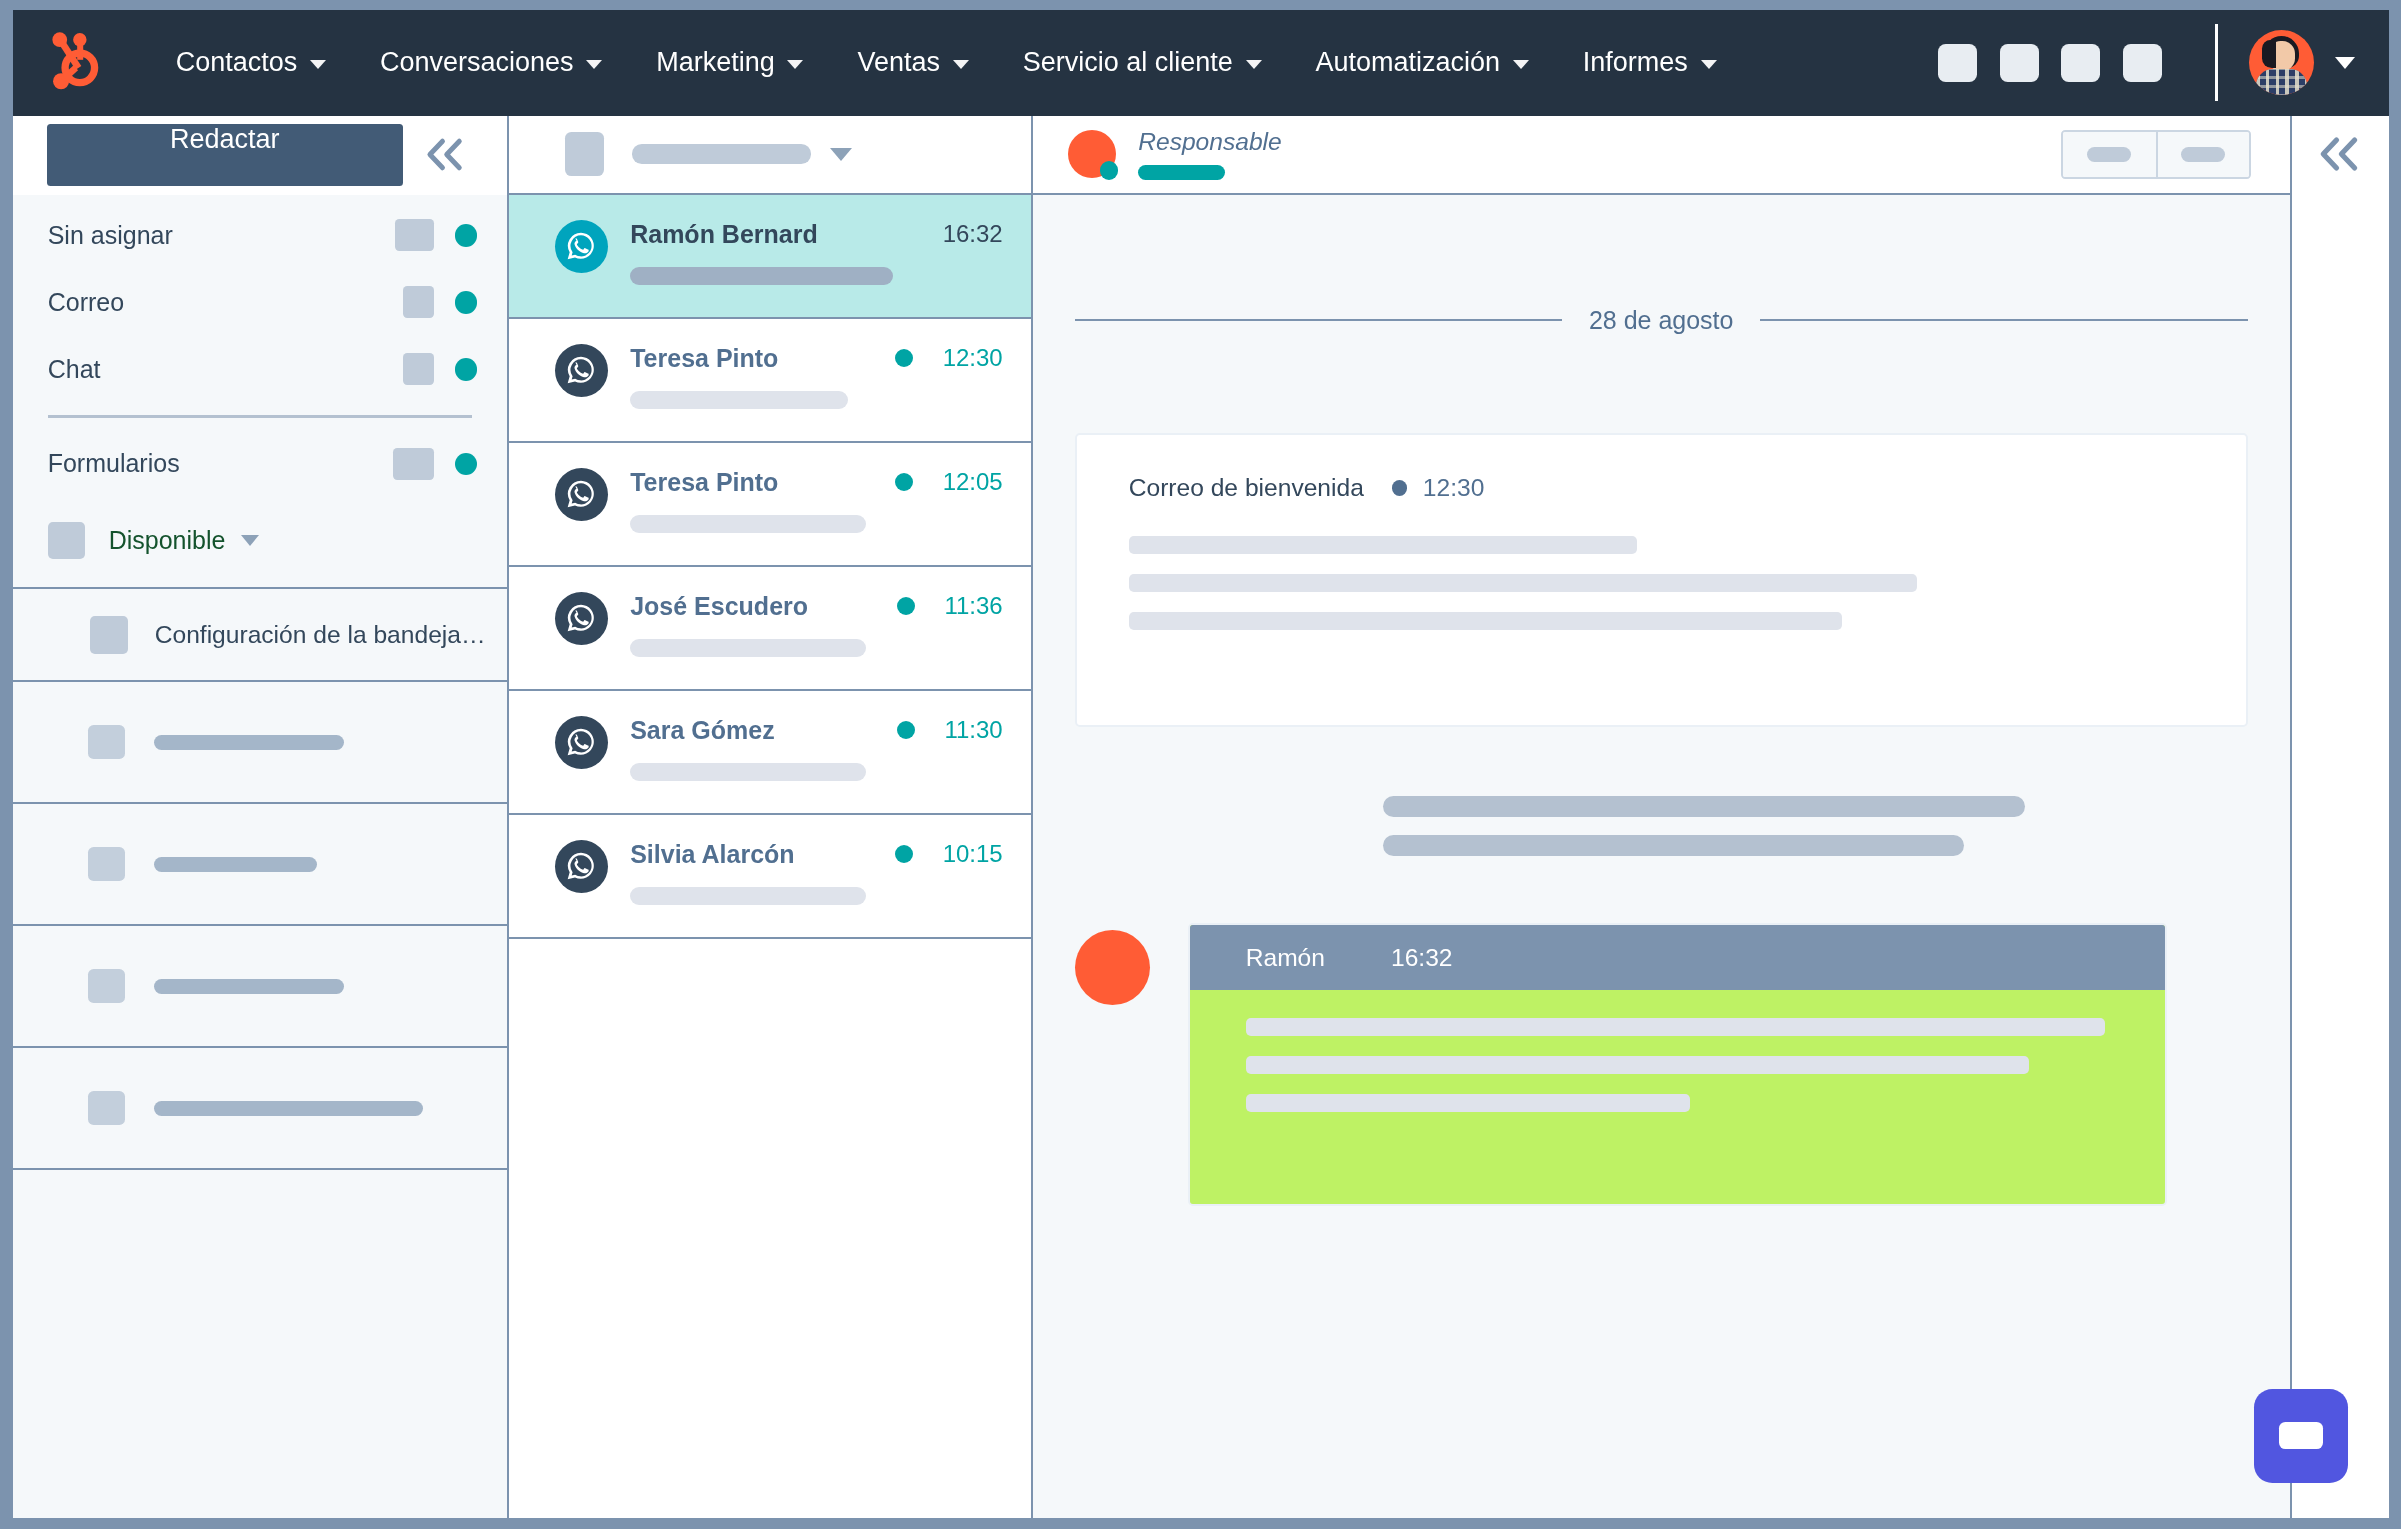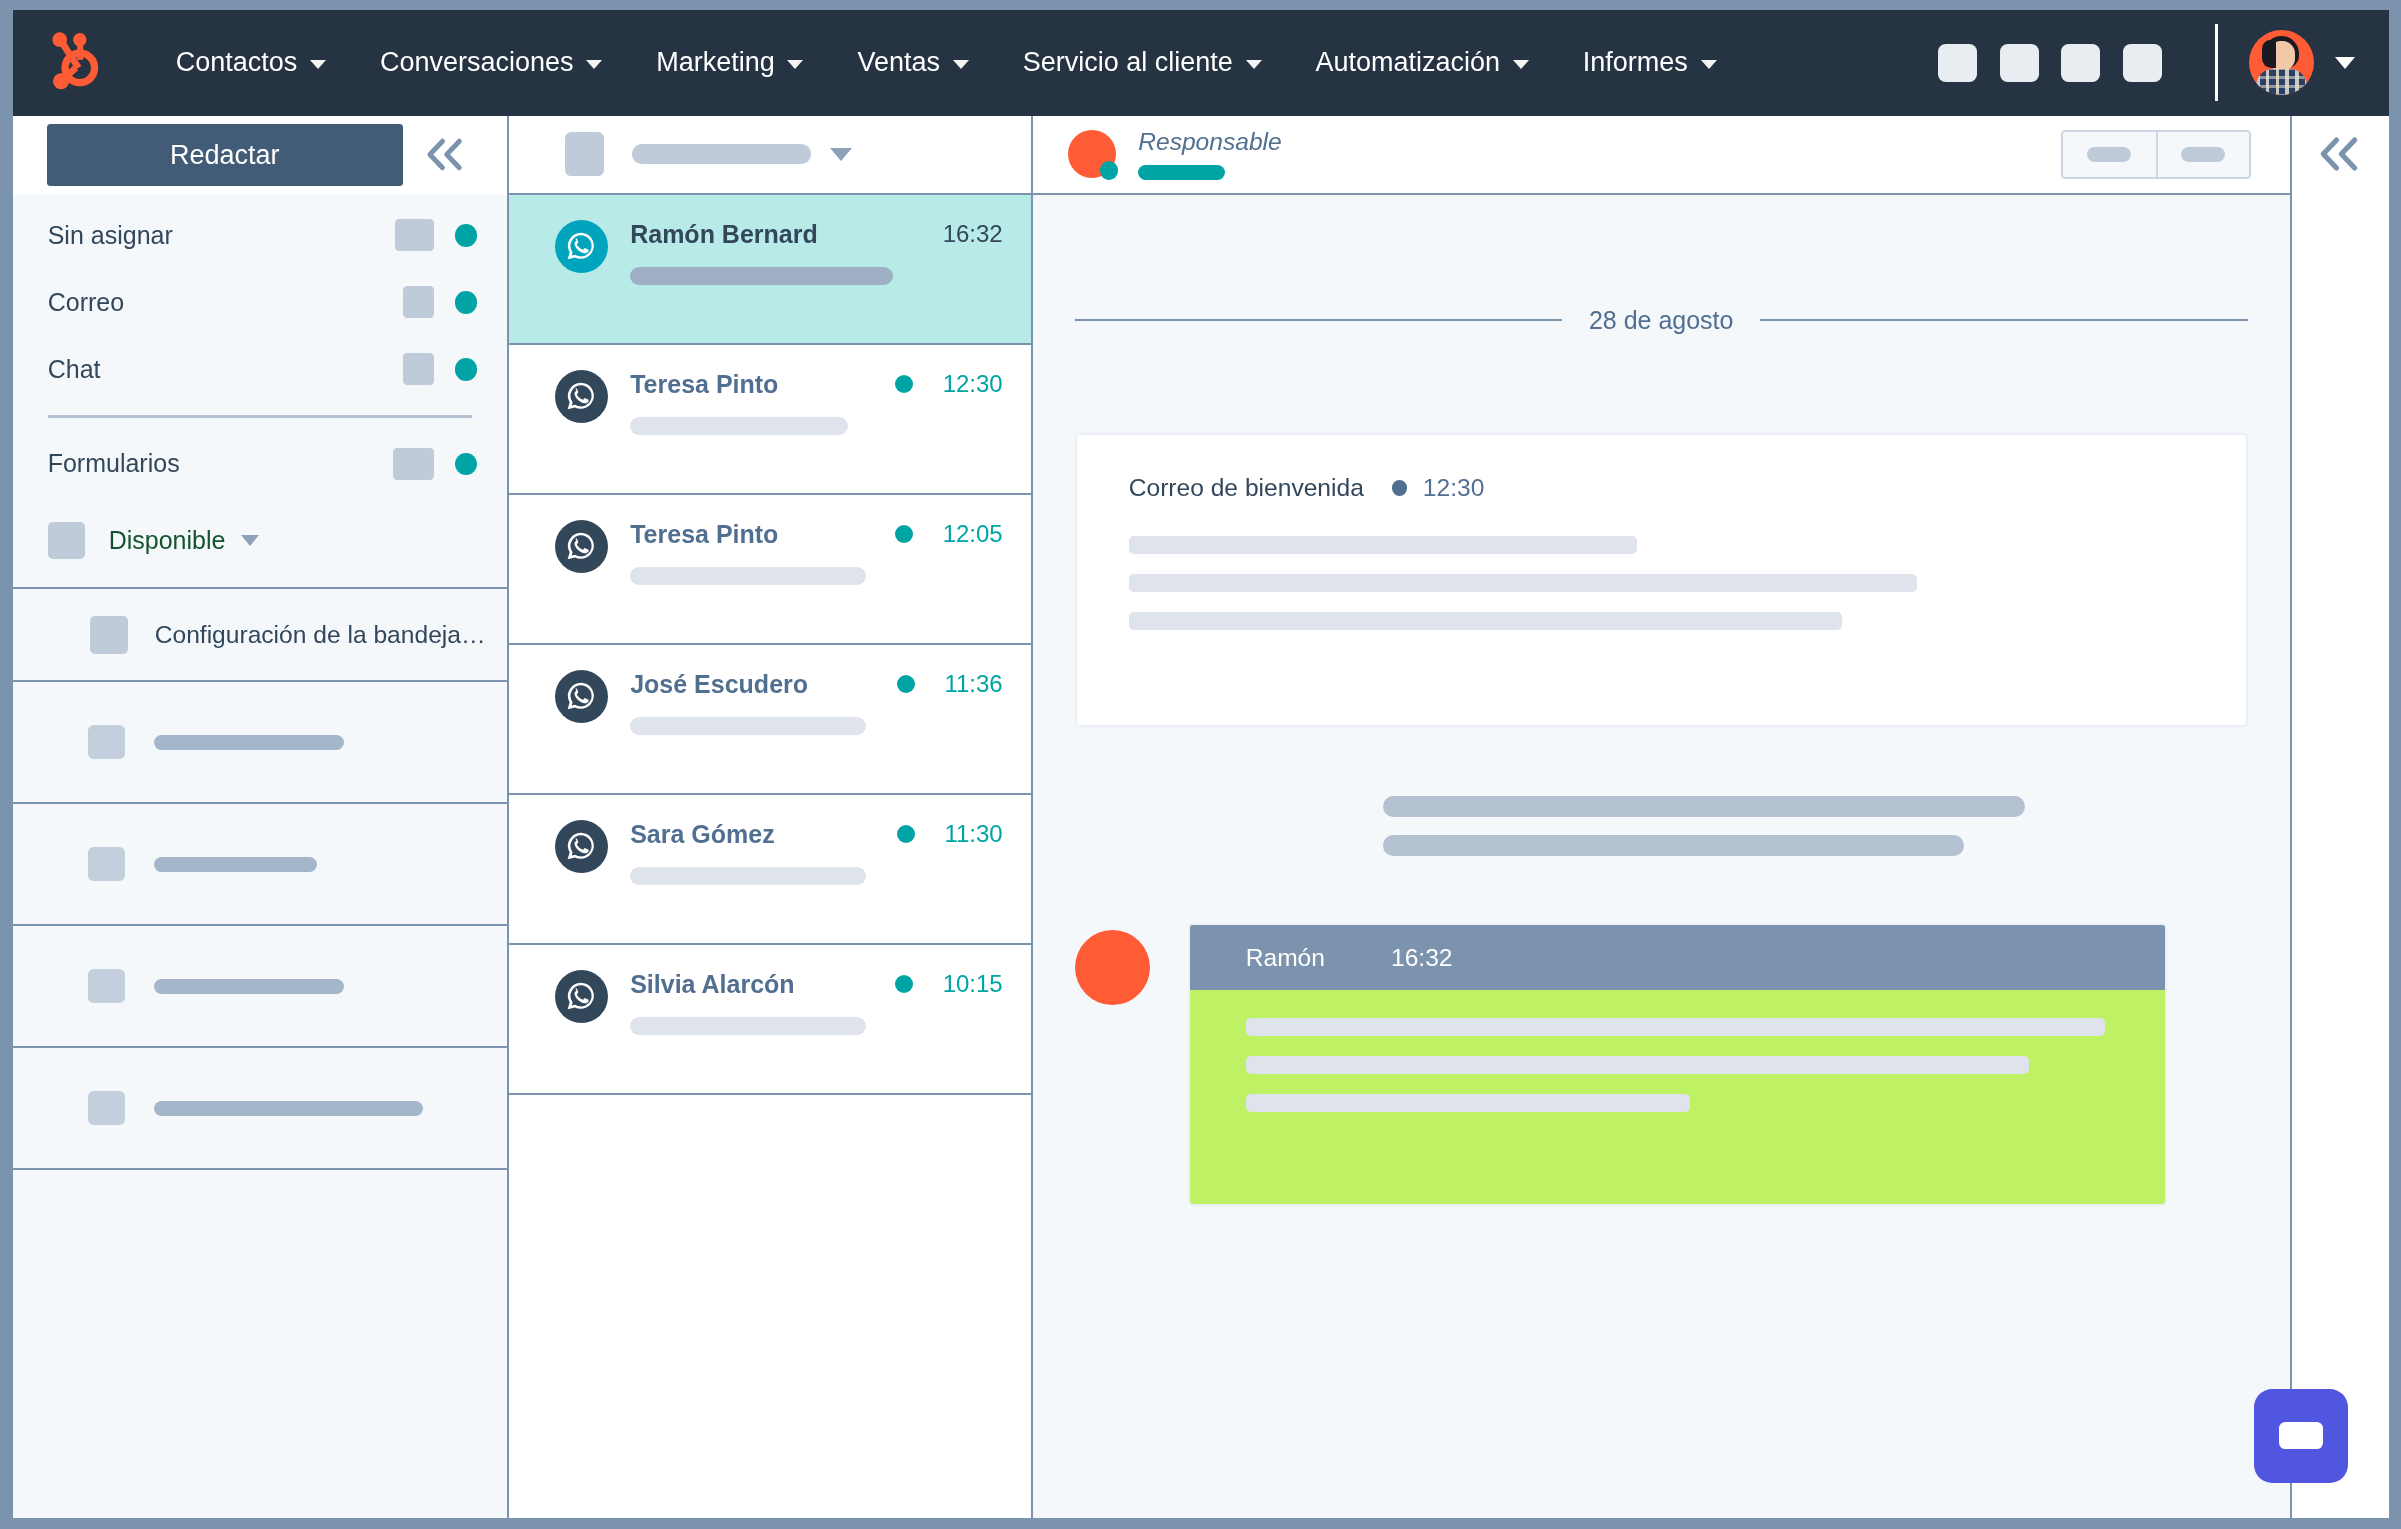--- a/index.html
+++ b/index.html
@@ -124,21 +124,21 @@
     display: flex; align-items: center;
     background: #ffffff;
     position: relative;
   }
   .compose-btn {
     margin-left: 34px;
     width: 356px; height: 62px;
     background: #425b76;
     color: #ffffff;
     font-size: 27px;
-    display: flex; align-items: center; justify-content: center;
+    display: flex; align-items: flex-start; justify-content: center;
     border-radius: 3.5px;
     cursor: pointer;
   }
   .collapse-left {
     position: absolute; left: 394px; top: 4.2px;
     width: 79px; height: 70px;
     background: #ffffff;
     border-radius: 50%;
     display: flex; align-items: center; justify-content: center;
     cursor: pointer;
@@ -217,21 +217,21 @@
   .clh-sq { width: 39px; height: 44px; background: #bfcbd9; border-radius: 6.3px; }
   .clh-bar { width: 179px; height: 19.7px; border-radius: 9.8px; background: #bfcbd9; margin-left: 28px; }
   .clh-chev {
     margin-left: 19.7px; width: 0; height: 0;
     border-left: 11.2px solid transparent;
     border-right: 11.2px solid transparent;
     border-top: 13.4px solid #8da2b8;
   }
   .conv-scroll { flex: 1 1 auto; overflow: hidden; }
   .conv-item {
-    height: 150px;
+    height: 124px;
     border-bottom: 2.1px solid #7c93ae;
     padding: 25px 28px 0 46px;
     display: flex;
     cursor: pointer;
     background: #ffffff;
   }
   .conv-item.selected { background: #b8eae8; }
   .wa-ico {
     width: 53px; height: 53px; border-radius: 50%;
     background: #33475b;

